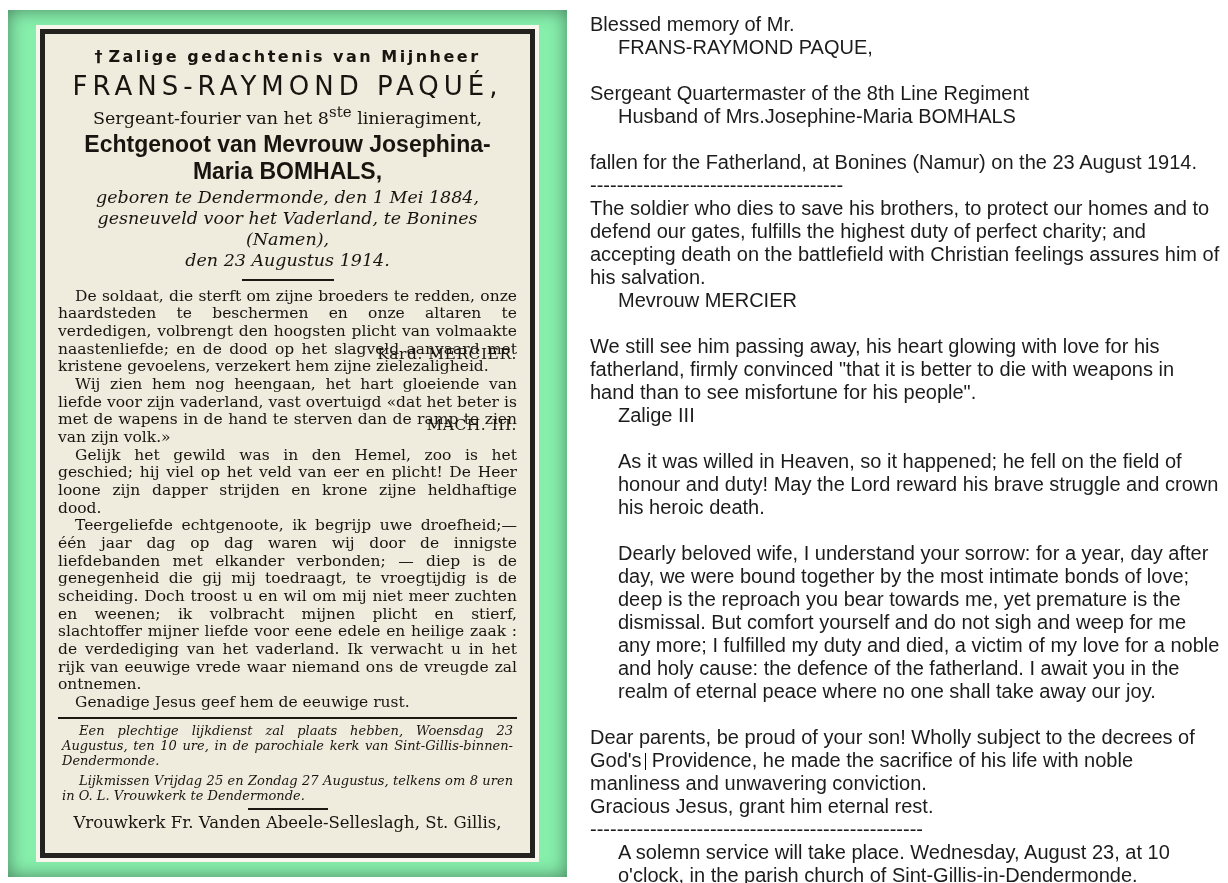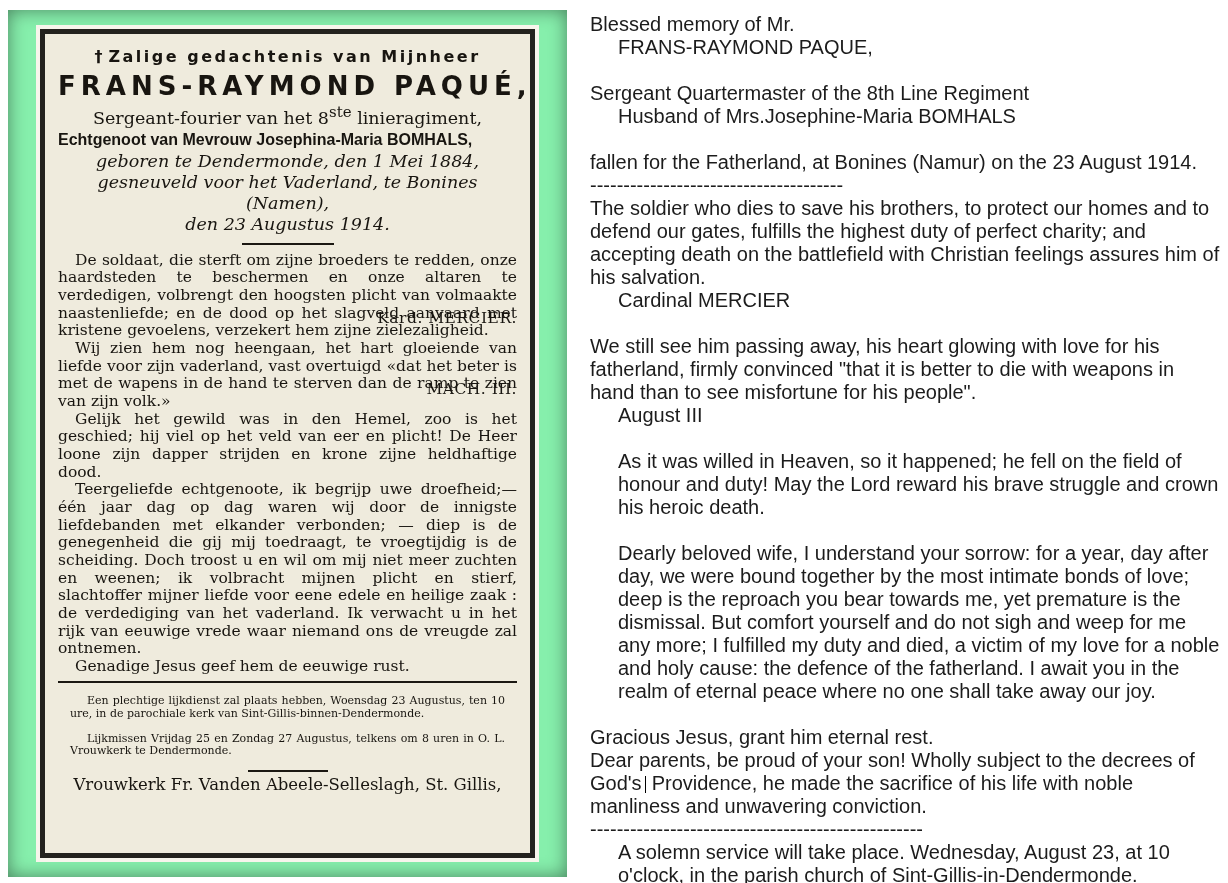--- a/index.html
+++ b/index.html
@@ -14,34 +14,34 @@
   }
   .frame-white { height:100%; box-sizing:border-box; border:4px solid #f7f5ec; }
   .paper {
     height:100%; box-sizing:border-box; border:5px solid #23221e;
     background:#efebdd; color:#181510; padding:8px 13px 6px;
     font-family:"DejaVu Serif", serif; overflow:hidden;
   }
   .intro { text-align:center; font-family:"DejaVu Sans", sans-serif; font-weight:bold;
            font-size:16px; letter-spacing:2.5px; margin-top:5px; white-space:nowrap; }
   .cross { margin-right:6px; letter-spacing:0; }
-  .name  { text-align:center; font-family:"DejaVu Sans", sans-serif; font-weight:bold;
+  .name  { text-align:center; font-family:"DejaVu Sans", sans-serif; font-weight:normal;
            font-size:26px; letter-spacing:5px; margin:5px 0 2px; white-space:nowrap; }
   .rank  { text-align:center; font-size:17.5px; margin:1px 0 2px; }
   .rank sup { font-size:15px; }
-  .spouse { text-align:left; font-family:"Liberation Sans", sans-serif; font-weight:bold;
-            font-size:16px; margin:3px 0 2px; }
+  .spouse { text-align:center; font-family:"Liberation Sans", sans-serif; font-weight:bold;
+            font-size:23px; margin:3px 0 2px; }
   .vitals { text-align:center; font-style:italic; font-size:17.5px; line-height:1.2; }
   .rule-short { width:92px; border:0; border-top:2px solid #1b1812; margin:8px auto 7px; }
   .rule-short.small { width:80px; margin:5px auto 3px; }
   .rule-full  { border:0; border-top:2px solid #1b1812; margin:5px 0 4px; }
   .par { margin:0; font-size:15.5px; line-height:1.14; text-align:justify; text-indent:17px; }
   .par.with-attrib { position:relative; }
   .attrib { position:absolute; right:0; bottom:12px; text-indent:0; letter-spacing:.5px; }
-  .svc { margin:12px; font-size:11px; line-height:1.18; text-align:justify; text-indent:17px; }
+  .svc { margin:4px; font-style:italic; font-size:13px; line-height:1.18; text-align:justify; text-indent:17px; }
   .printer { text-align:center; font-size:16.5px; margin-top:3px; }
 
   
   .translation { width:632px; padding-top:3px; font-size:20px; line-height:23px; color:#1c1c1c; }
   .t { margin:0; }
   .t.gap { margin-bottom:23px;margin-left:28px; }
   .cursor { display:inline-block; width:1.5px; height:17px; background:#000;
             vertical-align:-3px; margin-left:3px; }
 </style>
 </head>
@@ -96,27 +96,27 @@
   </div>
 
   <div class="translation">
     <p class="t">Blessed memory of Mr.</p>
     <p class="t gap">FRANS-RAYMOND PAQUE,</p>
     <p class="t">Sergeant Quartermaster of the 8th Line Regiment</p>
     <p class="t gap">Husband of Mrs.Josephine-Maria BOMHALS</p>
     <p class="t">fallen for the Fatherland, at Bonines (Namur) on the 23 August 1914.</p>
     <p class="t">--------------------------------------</p>
     <p class="t">The soldier who dies to save his brothers, to protect our homes and to defend our gates, fulfills the highest duty of perfect charity; and accepting death on the battlefield with Christian feelings assures him of his salvation.</p>
-    <p class="t gap">Cardinal MERCIER</p>
+    <p class="t gap">Mevrouw MERCIER</p>
     <p class="t">We still see him passing away, his heart glowing with love for his fatherland, firmly convinced "that it is better to die with weapons in hand than to see misfortune for his people".</p>
-    <p class="t gap">August III</p>
+    <p class="t gap">Zalige III</p>
     <p class="t gap">As it was willed in Heaven, so it happened; he fell on the field of honour and duty! May the Lord reward his brave struggle and crown his heroic death.</p>
     <p class="t gap">Dearly beloved wife, I understand your sorrow: for a year, day after day, we were bound together by the most intimate bonds of love; deep is the reproach you bear towards me, yet premature is the dismissal. But comfort yourself and do not sigh and weep for me any more; I fulfilled my duty and died, a victim of my love for a noble and holy cause: the defence of the fatherland. I await you in the realm of eternal peace where no one shall take away our joy.</p>
-    <p class="t">Gracious Jesus, grant him eternal rest.</p>
     <p class="t">
       <span>Dear parents, be proud of your son! Wholly subject to the decrees of God's</span><span class="cursor"></span><span> Providence, he made the sacrifice of his life with noble manliness and unwavering conviction.</span>
     </p>
+    <p class="t">Gracious Jesus, grant him eternal rest.</p>
     <p class="t">--------------------------------------------------</p>
     <p class="t gap">A solemn service will take place. Wednesday, August 23, at 10 o'clock, in the parish church of Sint-Gillis-in-Dendermonde.</p>
     <p class="t">Funeral masses Friday, August 25 and Sunday, August 27, both at 8 o'clock at Our Lady Church in Dendermonde.</p>
   </div>
 
 </div>
 
 </body></html>

